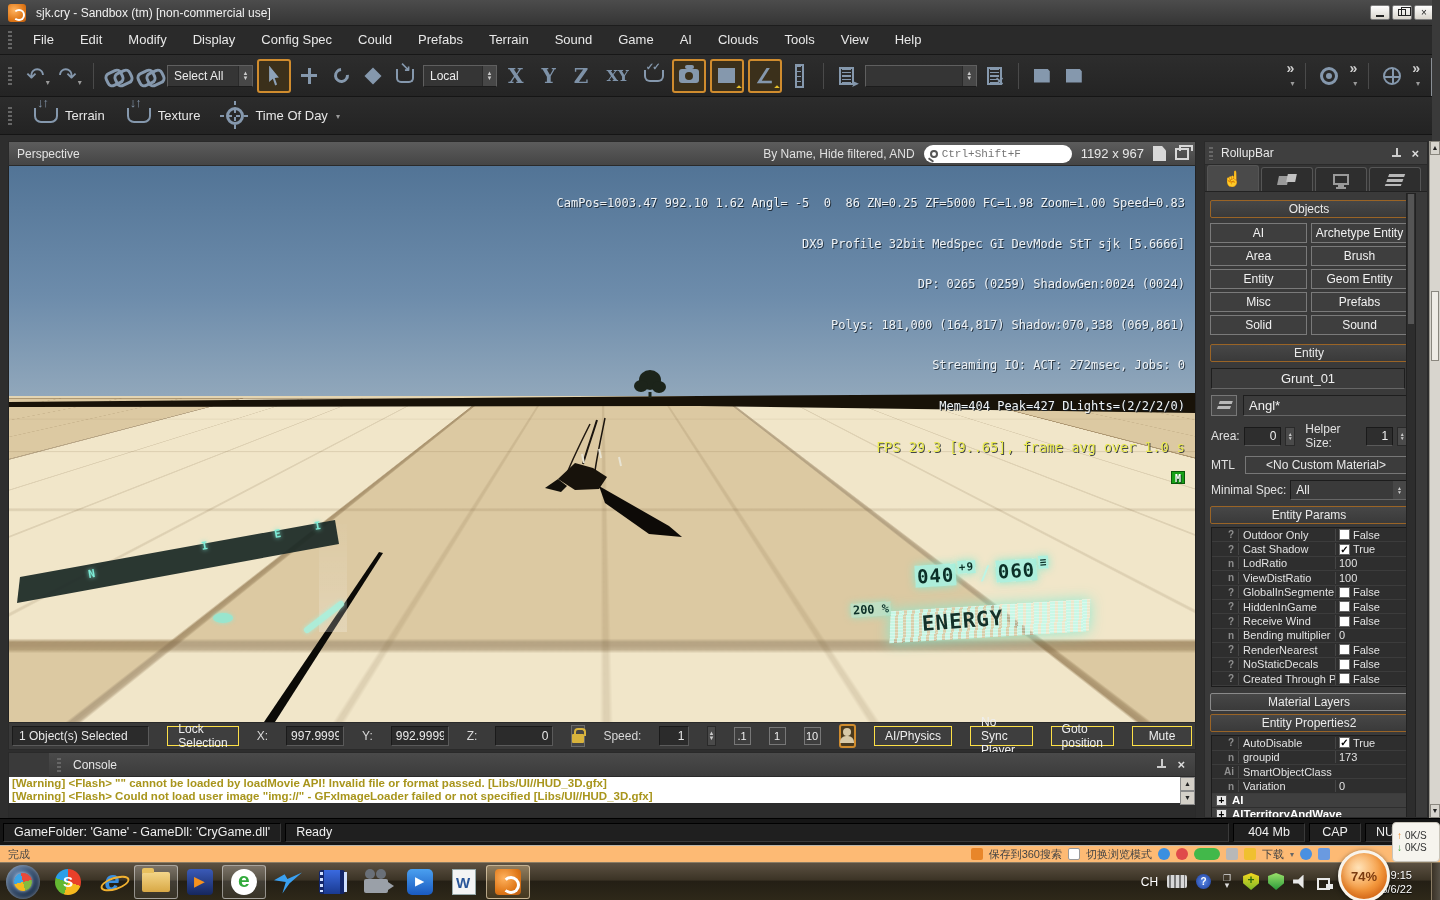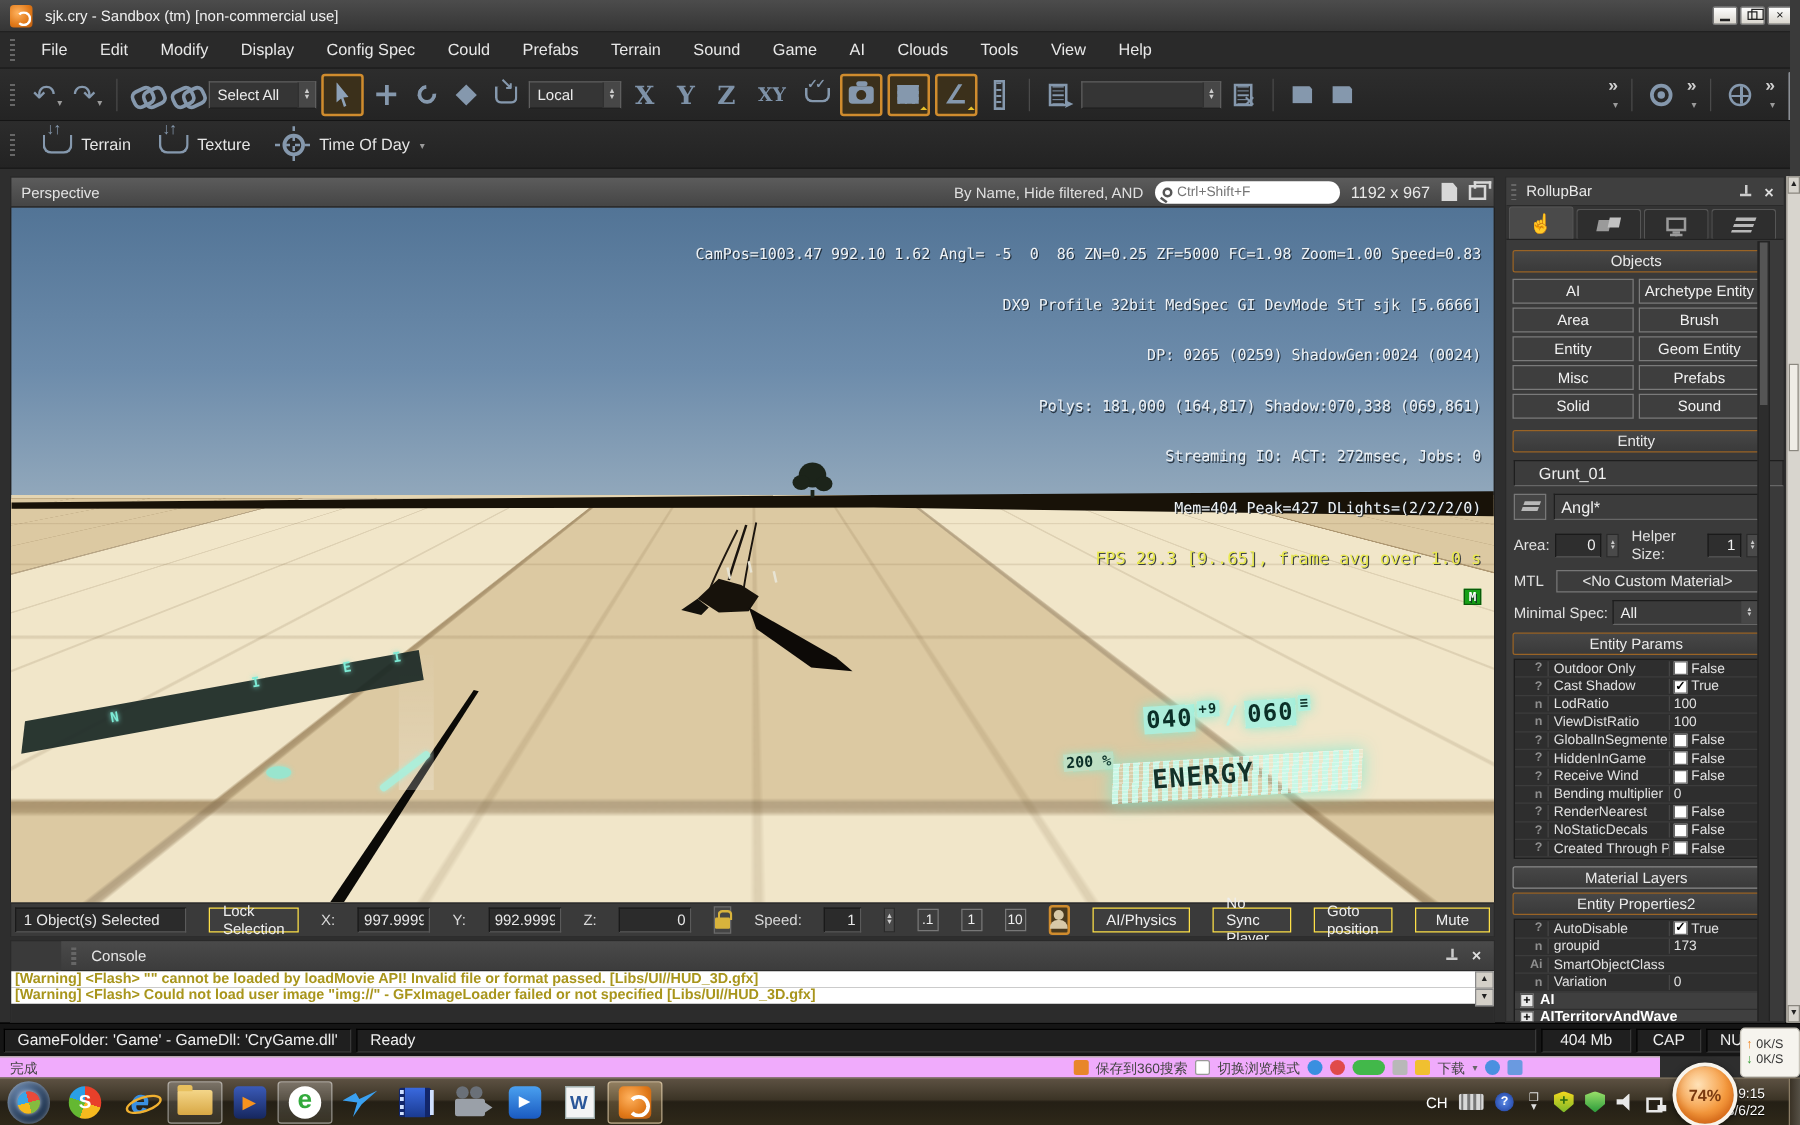--- a/index.html
+++ b/index.html
@@ -105,21 +105,21 @@
 
   
   #vph { position:absolute; left:8px; top:141px; width:1188px; height:25px;
     background:linear-gradient(#5c5c5c,#454545); display:flex; align-items:center;
     border:1px solid #2a2a2a; }
   #vph .vt { margin-left:8px; color:#e3e3e3; }
   .vph-right { margin-left:auto; display:flex; align-items:center; gap:9px; margin-right:6px; }
   .searchbox { width:148px; height:18px; background:#fff; border-radius:9px; display:flex; align-items:center; padding:0 6px; gap:4px; }
   .i-mag { width:8px; height:8px; border:2px solid #555; border-radius:50%; position:relative; flex:none; }
   .i-mag::after { content:""; position:absolute; left:-4px; top:7px; width:6px; height:2px; background:#555; transform:rotate(35deg); }
-  .searchbox input { border:none; outline:none; width:110px; font-family:Liberation Sans, sans-serif; font-size:11px; color:#333; background:transparent; }
+  .searchbox input { border:none; outline:none; width:110px; font-family:Liberation Mono, monospace; font-size:11px; color:#333; background:transparent; }
   .i-pdf { width:13px; height:15px; background:#d8d8d8; clip-path:polygon(0 0,70% 0,100% 30%,100% 100%,0 100%); }
   .i-restore { width:14px; height:12px; border:2px solid #d8d8d8; position:relative; }
   .i-restore::before { content:""; position:absolute; left:2px; top:-5px; width:10px; height:4px; border:2px solid #d8d8d8; border-bottom:none; }
 
   #scene { position:absolute; left:8px; top:166px; width:1188px; height:556px; overflow:hidden;
     border-left:1px solid #222; border-right:1px solid #222; }
   .sky { position:absolute; left:0; top:0; width:100%; height:236px;
     background:linear-gradient(#527496 0%, #6d8cab 55%, #93a9bc 100%); }
   .groundwrap { position:absolute; left:0; top:230px; width:100%; height:326px; overflow:hidden;
     perspective:320px; perspective-origin:50% 0%; background:#e4d5b2; }
@@ -207,21 +207,21 @@
   .cscroll span { flex:1; border:1px solid #8a8a8a; font-size:7px; color:#222; text-align:center; line-height:12px; background:#d4d0c8; }
 
   
   #statusbar { position:absolute; left:0; top:818px; width:1440px; height:27px; background:#151515;
     display:flex; align-items:center; gap:4px; padding:0 3px; border-top:1px solid #000; }
   .scell { background:#1f1f1f; border:1px solid #000; border-bottom-color:#3a3a3a; border-right-color:#3a3a3a;
     height:19px; display:flex; align-items:center; padding:0 10px; color:#efefef; font-size:12.5px; }
   .scell.grow { flex:1; }
 
   
-  #browstrip { position:absolute; left:0; top:845px; width:1328px; height:17px; background:#f0abfc;
+  #browstrip { position:absolute; left:0; top:845px; width:1440px; height:17px; background:#fdba74;
     display:flex; align-items:center; color:#444; font-size:11px; border-top:1px solid #b8b4ab; }
   #browstrip .done { margin-left:8px; }
   .brright { margin-left:auto; margin-right:110px; display:flex; align-items:center; gap:6px; }
   .bsq { width:12px; height:12px; border-radius:2px; display:inline-block; }
   #taskbar { position:absolute; left:0; top:862px; width:1440px; height:38px;
     background:linear-gradient(#5c5142 0%, #3c3426 45%, #241f15 50%, #2e2819 100%);
     display:flex; align-items:center; border-top:1px solid #8a7c64; }
   .orb { width:34px; height:34px; border-radius:50%; margin:0 6px;
     background:radial-gradient(circle at 35% 30%, #6a88b0, #20344e 70%, #0c1624); position:relative;
     box-shadow:inset 0 0 4px rgba(255,255,255,.5); }
@@ -319,21 +319,21 @@
     background:repeating-linear-gradient(#b8b8b8 0 3px, transparent 3px 5px); transform:skewX(-20deg); }
   .rb-body { padding:5px 4px 0 4px; position:relative; }
   .secth { height:18px; border:1px solid #9a6426; border-radius:2px; background:linear-gradient(#474747,#3a3a3a);
     color:#eaeaea; text-align:center; line-height:16px; font-size:12px; margin:3px 1px; }
   .secth.gray { border-color:#8a8a8a; }
   .objgrid { display:grid; grid-template-columns:1fr 1fr; gap:3px 4px; padding:2px 1px 6px; }
   .obtn { height:20px; background:#3e3e3e; border:1px solid #7a7a7a; color:#f2f2f2; font-size:12px;
     display:flex; align-items:center; justify-content:center; }
   .entrow { display:flex; align-items:center; gap:6px; margin:6px 2px; }
   .entname { flex:1; height:21px; background:#3c3c3c; border:1px solid #1e1e1e; border-bottom-color:#666;
-    color:#f0f0f0; padding:0 19px; font-size:13px; font-family:"Liberation Sans",sans-serif; }
+    color:#f0f0f0; padding:0 8px; font-size:13px; font-family:"Liberation Sans",sans-serif;text-align:center; }
   .swatch { width:27px; height:21px; border:1px solid #111; }
   .laybtn { width:26px; height:21px; background:#454545; border:1px solid #777; display:flex; align-items:center; justify-content:center; }
   .layfield { flex:1; height:21px; background:#3c3c3c; border:1px solid #1e1e1e; border-bottom-color:#666;
     color:#f0f0f0; display:flex; align-items:center; padding:0 5px; font-size:13px; }
   .minirow { display:flex; align-items:center; gap:4px; margin:6px 2px; color:#e0e0e0; font-size:12px; }
   .minifield { background:#2e2e2e; border:1px solid #1a1a1a; border-bottom-color:#5a5a5a; color:#f0f0f0;
     height:19px; display:flex; align-items:center; justify-content:flex-end; padding:0 4px; }
   .spin2 { width:11px; height:19px; background:#4a4a4a; border:1px solid #2a2a2a; display:flex; flex-direction:column;
     align-items:center; justify-content:center; font-size:5px; color:#ccc; line-height:4.5px; }
   .mtlbox { flex:1; height:18px; background:#3c3c3c; border:1px solid #777; color:#e8e8e8; text-align:center;

